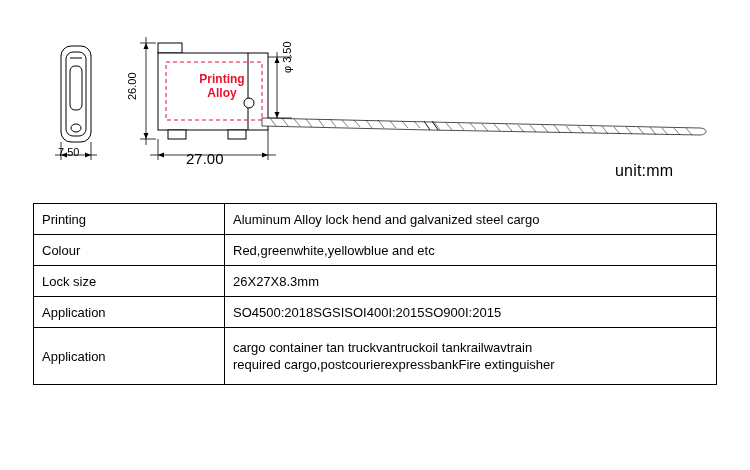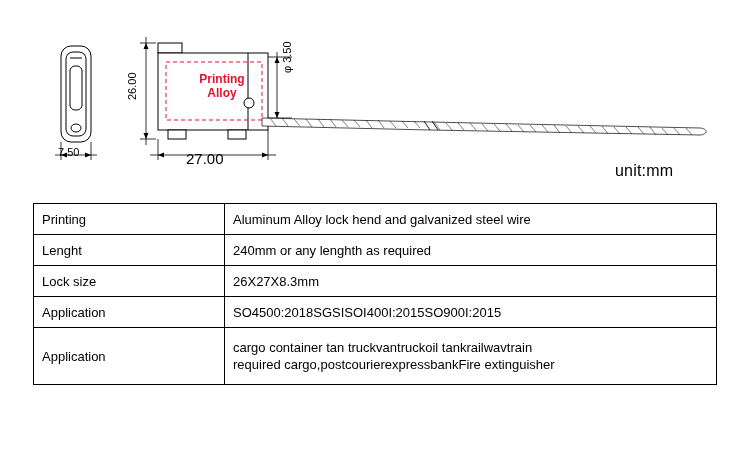--- a/index.html
+++ b/index.html
@@ -226,25 +226,25 @@
   <div class="dim-27">27.00</div>
   <div class="dim-750">7.50</div>
   <div class="dim-35">φ 3.50</div>
   <div class="unit-label">unit:mm</div>
 </div>
 
 <table id="spec-table">
   <tbody>
     <tr>
       <td class="label-cell">Printing</td>
-      <td>Aluminum Alloy lock hend and galvanized steel wire</td>
-    </tr>
-    <tr>
-      <td class="label-cell">Lenght</td>
-      <td>240mm or any lenghth as required</td>
+      <td>Aluminum Alloy lock hend and galvanized steel cargo</td>
+    </tr>
+    <tr>
+      <td class="label-cell">Colour</td>
+      <td>Red,greenwhite,yellowblue and etc</td>
     </tr>
     <tr>
       <td class="label-cell">Lock size</td>
       <td>26X27X8.3mm</td>
     </tr>
     <tr>
       <td class="label-cell">Application</td>
       <td>SO4500:2018SGSISOI400I:2015SO900I:2015</td>
     </tr>
     <tr class="tall">

